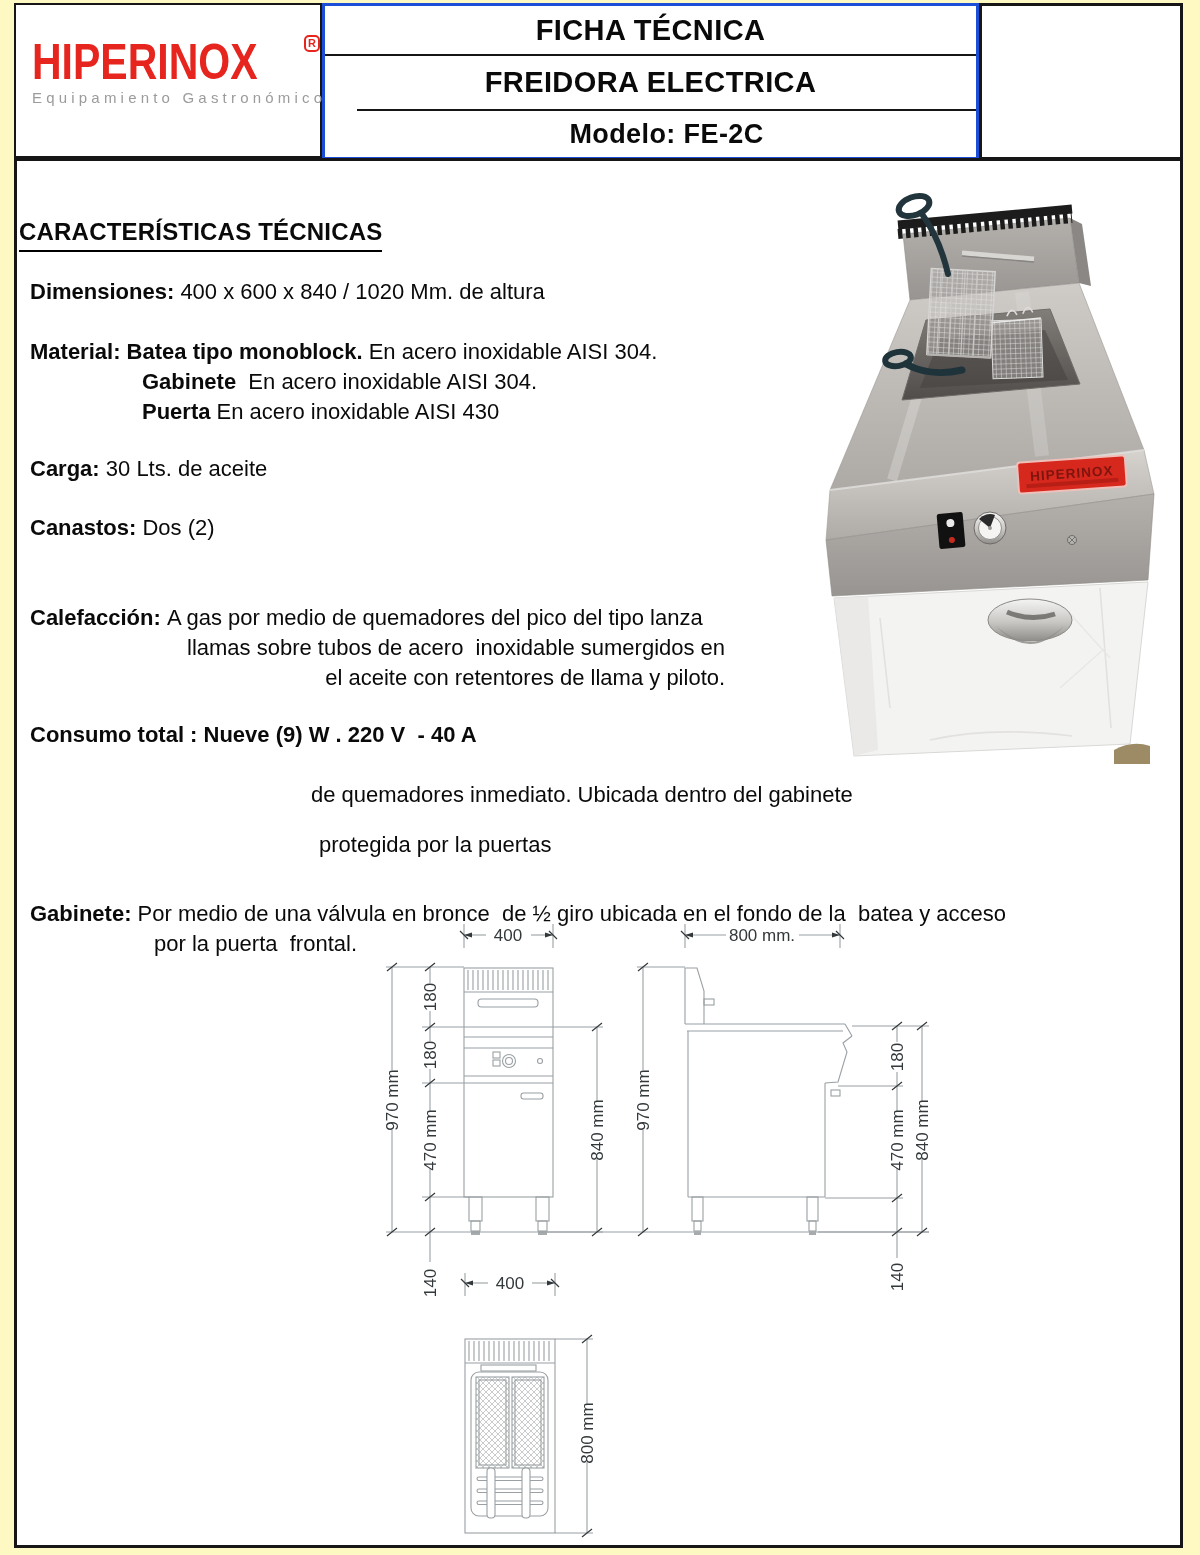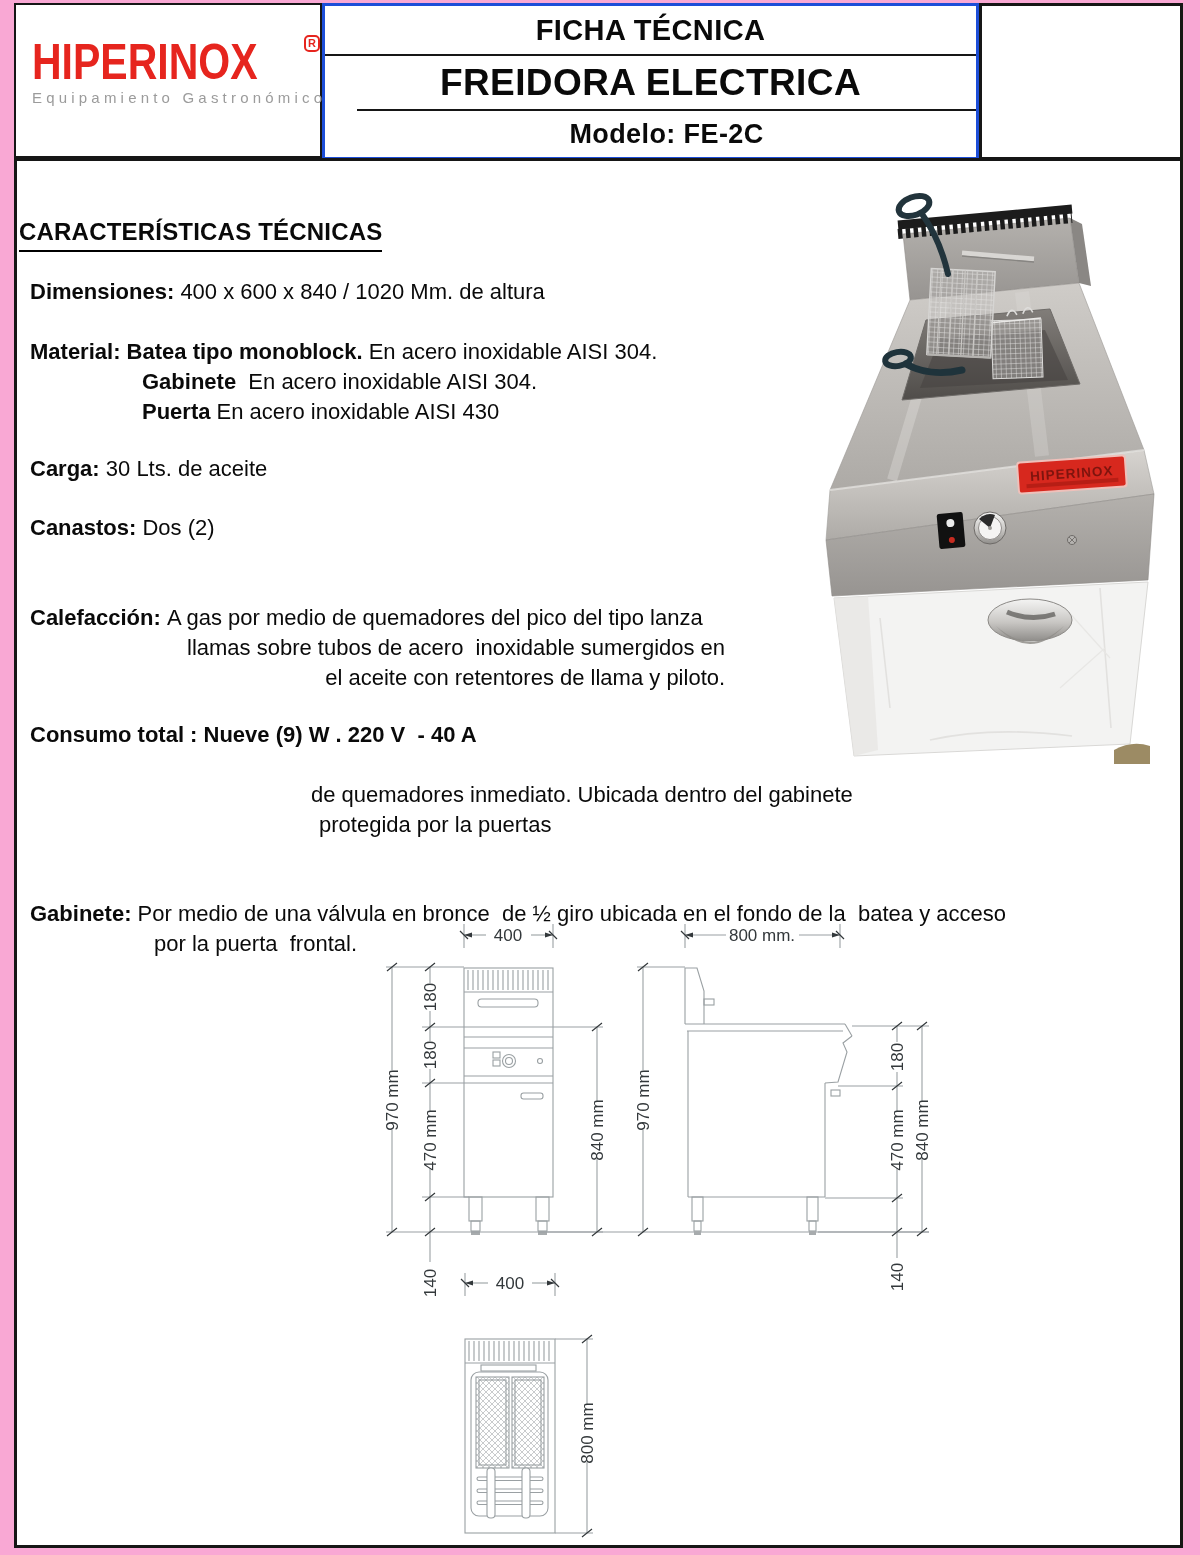--- a/index.html
+++ b/index.html
@@ -1,44 +1,44 @@
 <!DOCTYPE html>
 <html><head>
 <meta charset="utf-8">
 <style>
   html,body{margin:0;padding:0;background:#ffffff;}
-  .page{position:relative;width:1200px;height:1555px;background:#f9a8d4;
+  .page{position:relative;width:1200px;height:1555px;background:#fef9c3;
         font-family:"Liberation Sans",sans-serif;color:#0a0a0a;overflow:hidden;}
   .box{position:absolute;box-sizing:border-box;background:#fff;}
   .logo-box{left:14px;top:3px;width:308px;height:155px;border:2px solid #161616;}
   .brand{position:absolute;left:16px;top:28px;font-size:50px;font-weight:bold;
          color:#e6251e;letter-spacing:0px;transform:scaleX(.82);transform-origin:left center;
          white-space:nowrap;}
   .reg{position:absolute;left:288px;top:30px;color:#e6251e;border:2px solid #e6251e;
        border-radius:5px;font-size:11px;font-weight:bold;padding:0 2px;line-height:13px;}
   .tagline{position:absolute;left:16px;top:84px;font-size:15px;letter-spacing:4.2px;
            color:#9b9b9b;white-space:nowrap;}
   .title-table{left:322px;top:3px;width:657px;height:157px;border:3px solid #1d4ed8;
                display:flex;flex-direction:column;}
   .tt-row{display:flex;align-items:center;justify-content:center;font-weight:bold;
           letter-spacing:.4px;box-sizing:border-box;}
   .tt-r1{height:48px;font-size:29px;}
-  .tt-r2{height:55px;font-size:37px;border-top:2px solid #161616;}
+  .tt-r2{height:55px;font-size:29px;border-top:2px solid #161616;}
   .tt-r3{height:48px;font-size:27px;border-top:2px solid #161616;margin-left:32px;}
   .empty-box{left:979px;top:3px;width:204px;height:157px;border:3px solid #161616;}
   .main-box{left:14px;top:158px;width:1169px;height:1390px;border:3px solid #161616;}
   .sec-title{position:absolute;left:19px;top:218px;font-size:24px;font-weight:bold;
              border-bottom:2px solid #000;padding-bottom:4px;letter-spacing:.2px;}
   .spec{position:absolute;left:30px;font-size:22px;line-height:30px;}
   .line{white-space:pre;}
   .b{font-weight:bold;}
   .ind-mat{padding-left:112px;}
   .ind-cal{padding-left:157px;text-align:right;}
   .ind-ctl2{padding-left:281px;}
-  .ind-ctl3{padding-left:289px;}
+  .ind-ctl3{padding-left:289px;margin-top:20px;}
   .ind-desc{padding-left:124px;}
   .photo-wrap{position:absolute;left:810px;top:188px;width:358px;height:578px;}
   .draw-wrap{position:absolute;left:370px;top:912px;width:600px;height:640px;}
   svg text{font-family:"Liberation Sans",sans-serif;}
   .dimtxt{font-size:17px;fill:#33383b;}
 </style>
 </head>
 <body>
 
 <div class="page">

